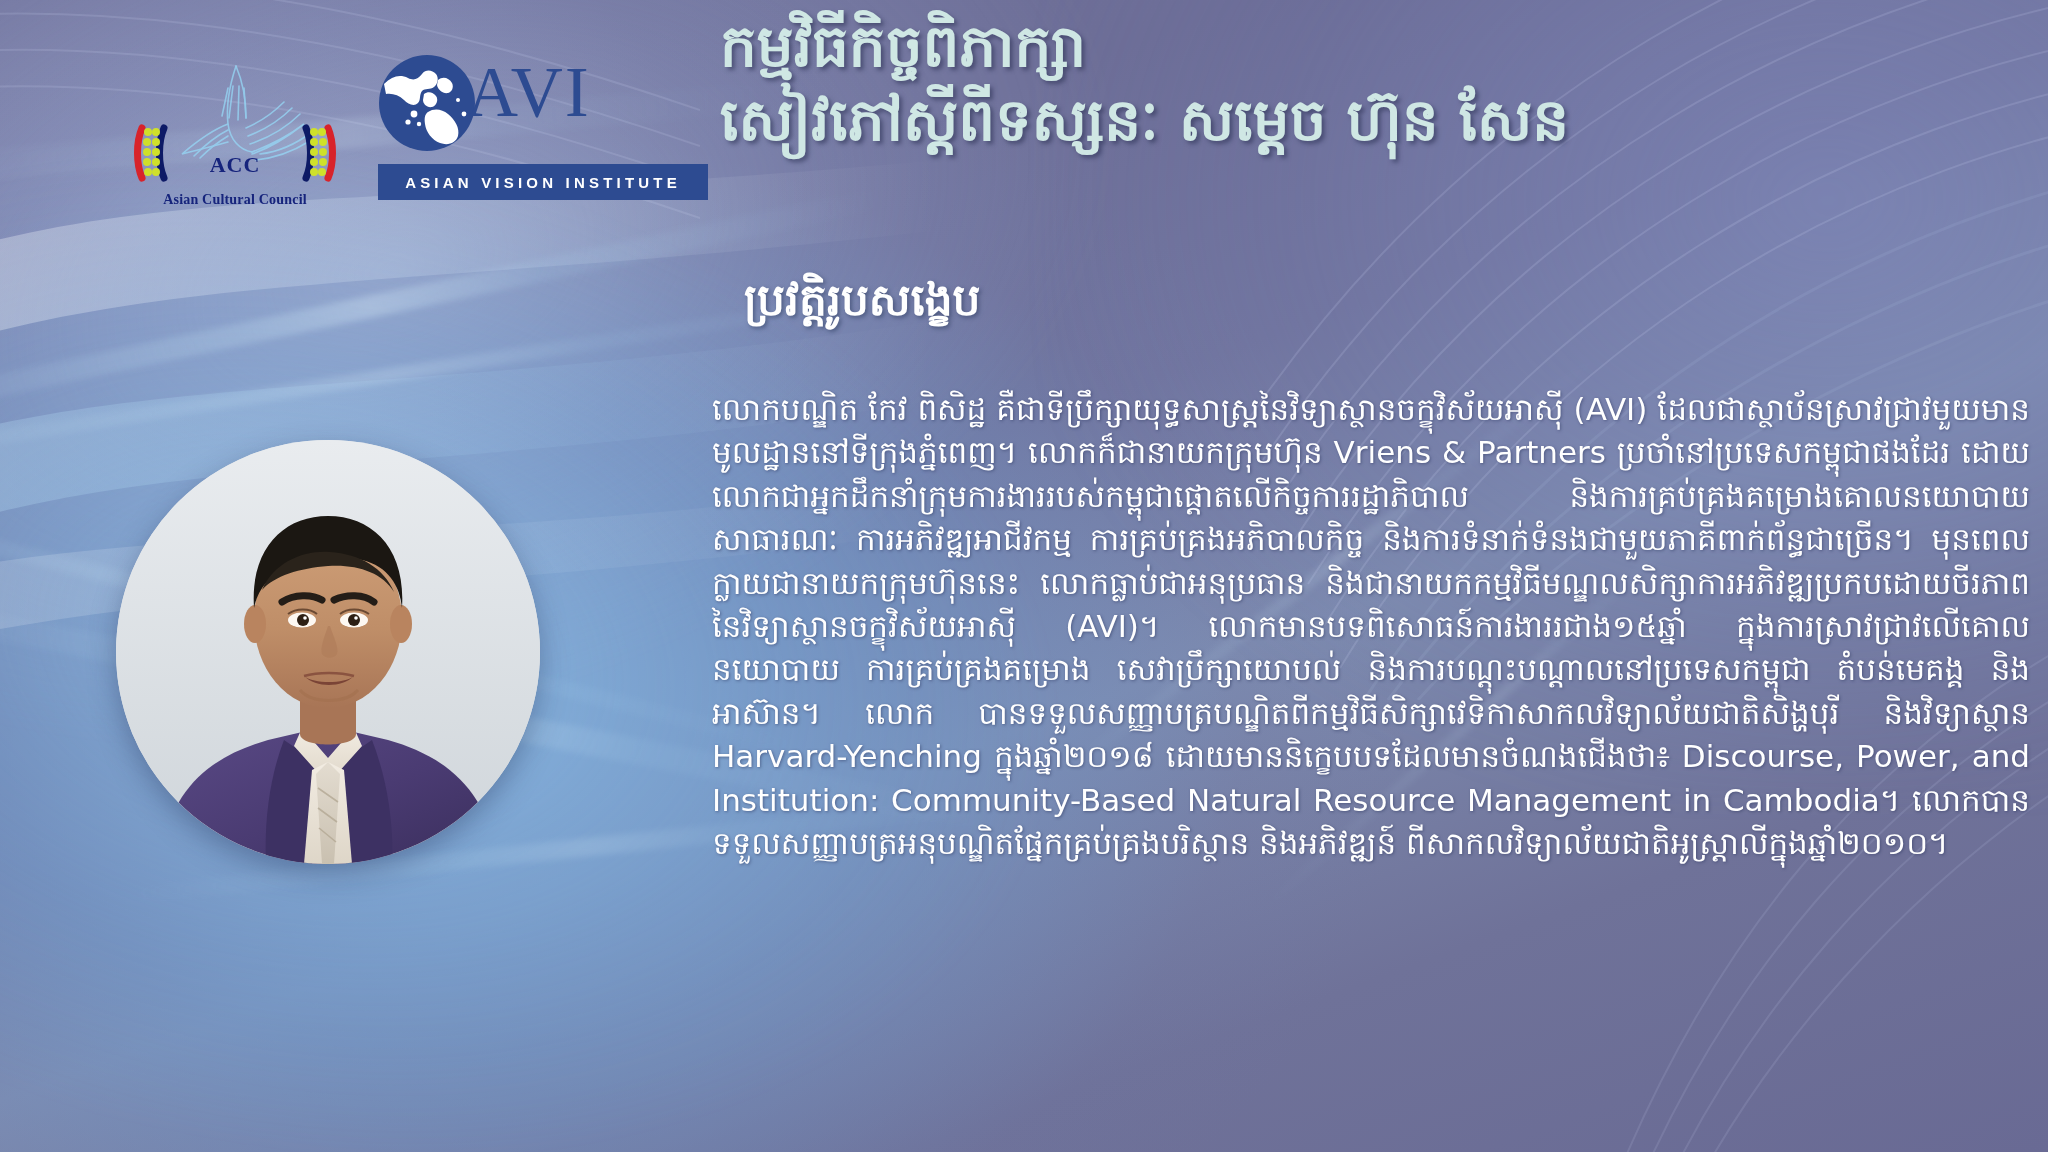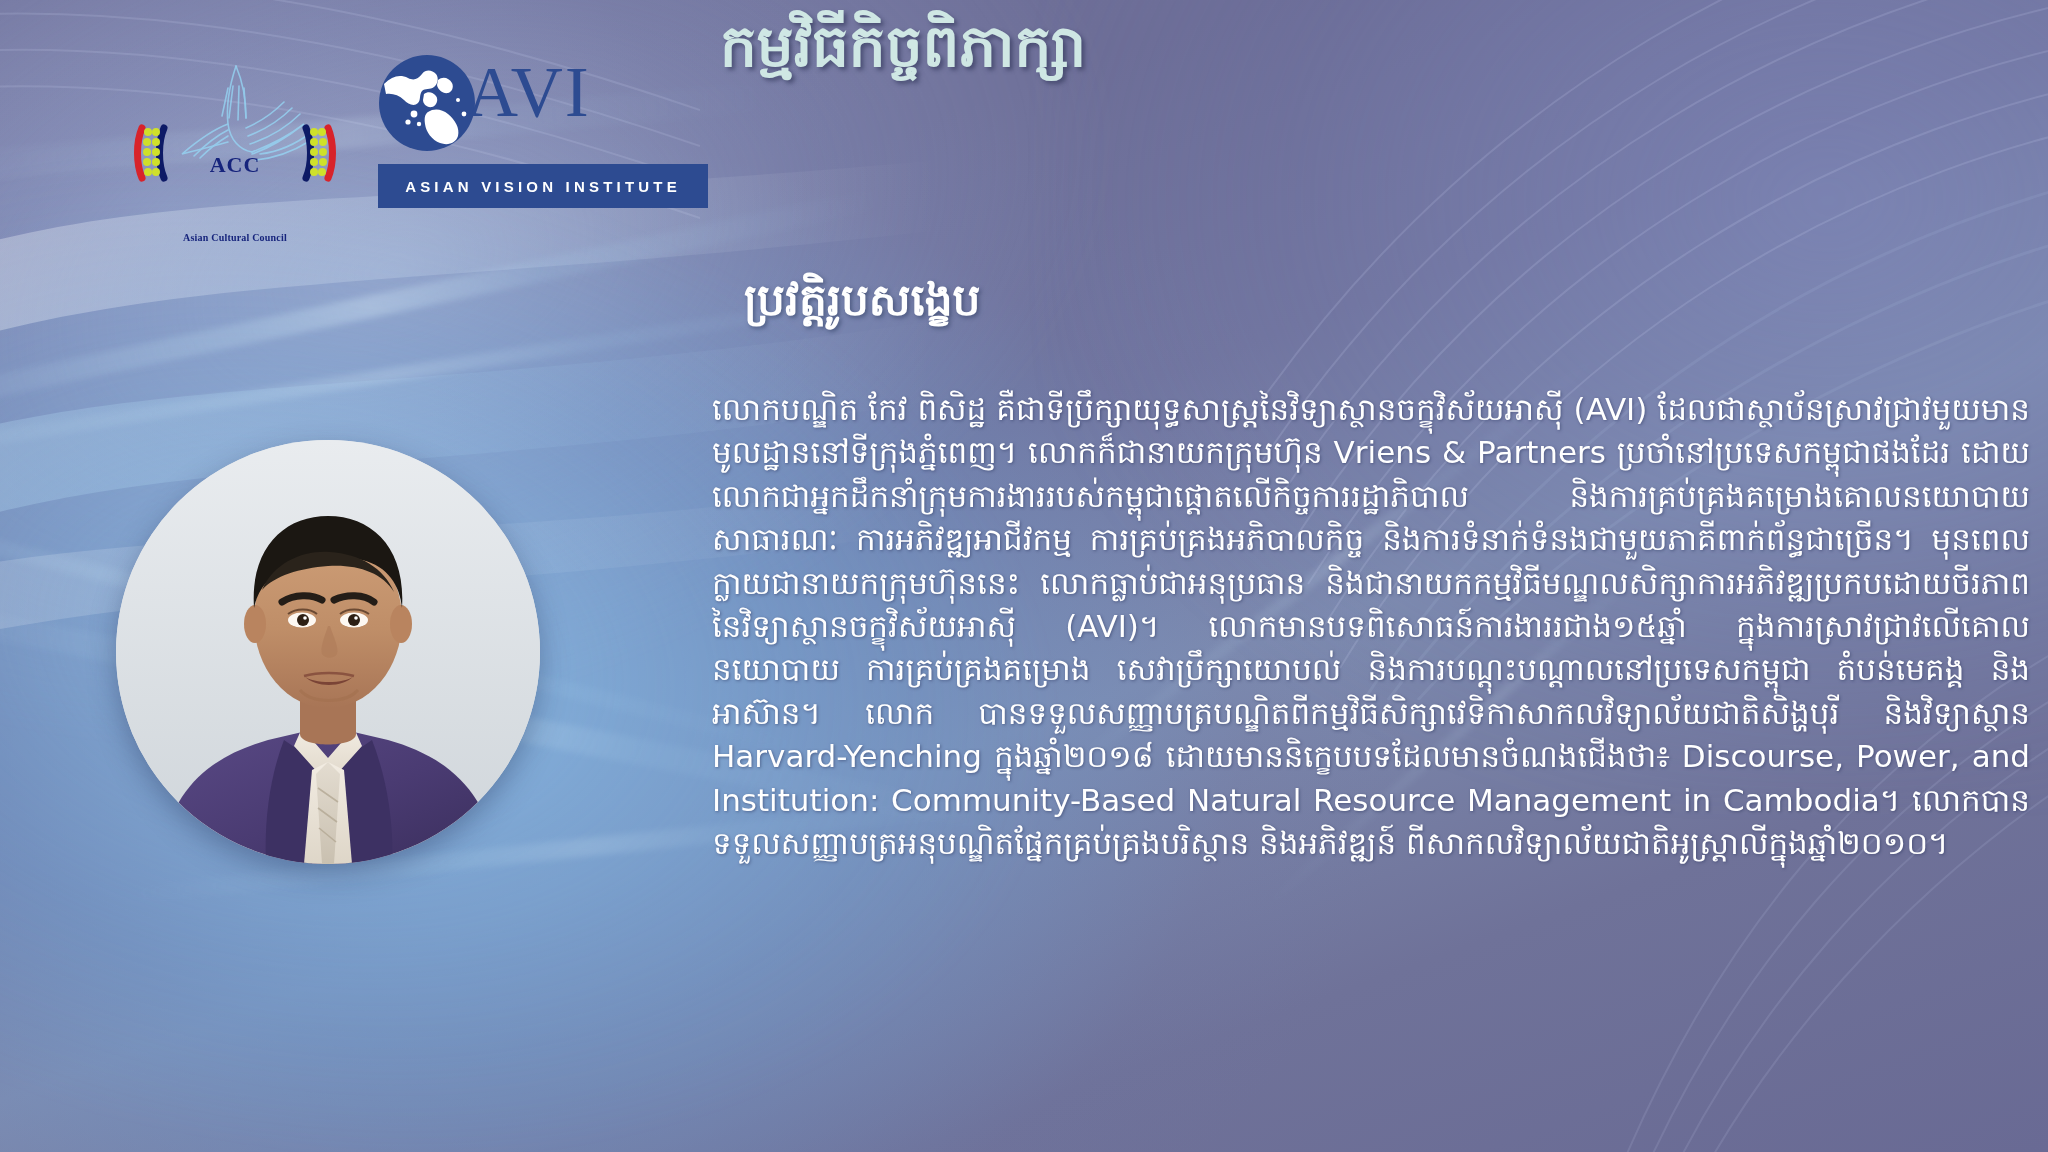--- a/index.html
+++ b/index.html
@@ -73,39 +73,38 @@
     font-size:22px;
     letter-spacing:1px;
     line-height:1;
   }
   .acc-sub {
     position:absolute; left:-14px; top:134px; width:258px;
     text-align:center;
     color:#16247c;
     font-family:"Liberation Serif","DejaVu Serif",serif;
     font-weight:700;
-    font-size:10px;
+    font-size:14px;
     letter-spacing:.2px;
-    margin-top:40px;
   }
   .acc-bead { position:absolute; width:34px; height:58px; }
 
   #avi-logo { position:absolute; left:378px; top:54px; width:330px; height:148px; }
   #avi-globe { position:absolute; left:0; top:0; width:98px; height:98px; }
   #avi-word {
     position:absolute; left:88px; top:2px;
     font-family:"Liberation Serif","DejaVu Serif",serif;
     font-weight:400;
     font-size:72px;
     line-height:1;
     color:#2d4b91;
     letter-spacing:2px;
   }
   #avi-bar {
-    position:absolute; left:0; top:110px; width:330px; height:44px;
+    position:absolute; left:0; top:110px; width:330px; height:36px;
     background:#2d4b91;
     display:flex; align-items:center; justify-content:center;
   }
   #avi-bar span {
     color:#ffffff;
     font-family:"Liberation Sans","DejaVu Sans",sans-serif;
     font-size:15px;
     font-weight:700;
     letter-spacing:4.2px;
   }
@@ -339,20 +338,21 @@
       </div>
       <div id="avi-word">AVI</div>
       <div id="avi-bar">
         <span>ASIAN VISION INSTITUTE</span>
       </div>
     </div>
   </div>
 
   <div id="title-block">
     <div class="title-line">កម្មវិធីកិច្ចពិភាក្សា</div>
+    <div class="title-line">សៀវភៅស្ដីពីទស្សនៈ សម្តេច ហ៊ុន សែន</div>
   </div>
 
   <div id="section-heading">ប្រវត្តិរូបសង្ខេប</div>
 
   <div id="body-text">
     <p>លោកបណ្ឌិត កែវ ពិសិដ្ឋ គឺជាទីប្រឹក្សាយុទ្ធសាស្ត្រនៃវិទ្យាស្ថានចក្ខុវិស័យអាស៊ី (AVI) ដែលជាស្ថាប័នស្រាវជ្រាវមួយមានមូលដ្ឋាននៅទីក្រុងភ្នំពេញ។ លោកក៏ជានាយកក្រុមហ៊ុន Vriens &amp; Partners ប្រចាំនៅប្រទេសកម្ពុជាផងដែរ ដោយលោកជាអ្នកដឹកនាំក្រុមការងាររបស់កម្ពុជាផ្តោតលើកិច្ចការរដ្ឋាភិបាល និងការគ្រប់គ្រងគម្រោងគោលនយោបាយសាធារណៈ ការអភិវឌ្ឍអាជីវកម្ម ការគ្រប់គ្រងអភិបាលកិច្ច និងការទំនាក់ទំនងជាមួយភាគីពាក់ព័ន្ធជាច្រើន។ មុនពេលក្លាយជានាយកក្រុមហ៊ុននេះ លោកធ្លាប់ជាអនុប្រធាន និងជានាយកកម្មវិធីមណ្ឌលសិក្សាការអភិវឌ្ឍប្រកបដោយចីរភាព នៃវិទ្យាស្ថានចក្ខុវិស័យអាស៊ី (AVI)។ លោកមានបទពិសោធន៍ការងាររជាង១៥ឆ្នាំ ក្នុងការស្រាវជ្រាវលើគោលនយោបាយ ការគ្រប់គ្រងគម្រោង សេវាប្រឹក្សាយោបល់ និងការបណ្តុះបណ្តាលនៅប្រទេសកម្ពុជា តំបន់មេគង្គ និងអាស៊ាន។ លោក បានទទួលសញ្ញាបត្របណ្ឌិតពីកម្មវិធីសិក្សាវេទិកាសាកលវិទ្យាល័យជាតិសិង្ហបុរី និងវិទ្យាស្ថាន Harvard-Yenching ក្នុងឆ្នាំ២០១៨ ដោយមាននិក្ខេបបទដែលមានចំណងជើងថា៖ Discourse, Power, and Institution: Community-Based Natural Resource Management in Cambodia។ លោកបានទទួលសញ្ញាបត្រអនុបណ្ឌិតផ្នែកគ្រប់គ្រងបរិស្ថាន និងអភិវឌ្ឍន៍ ពីសាកលវិទ្យាល័យជាតិអូស្ត្រាលីក្នុងឆ្នាំ២០១០។</p>
   </div>
 
   <div id="portrait-wrap">
     <div id="portrait">

